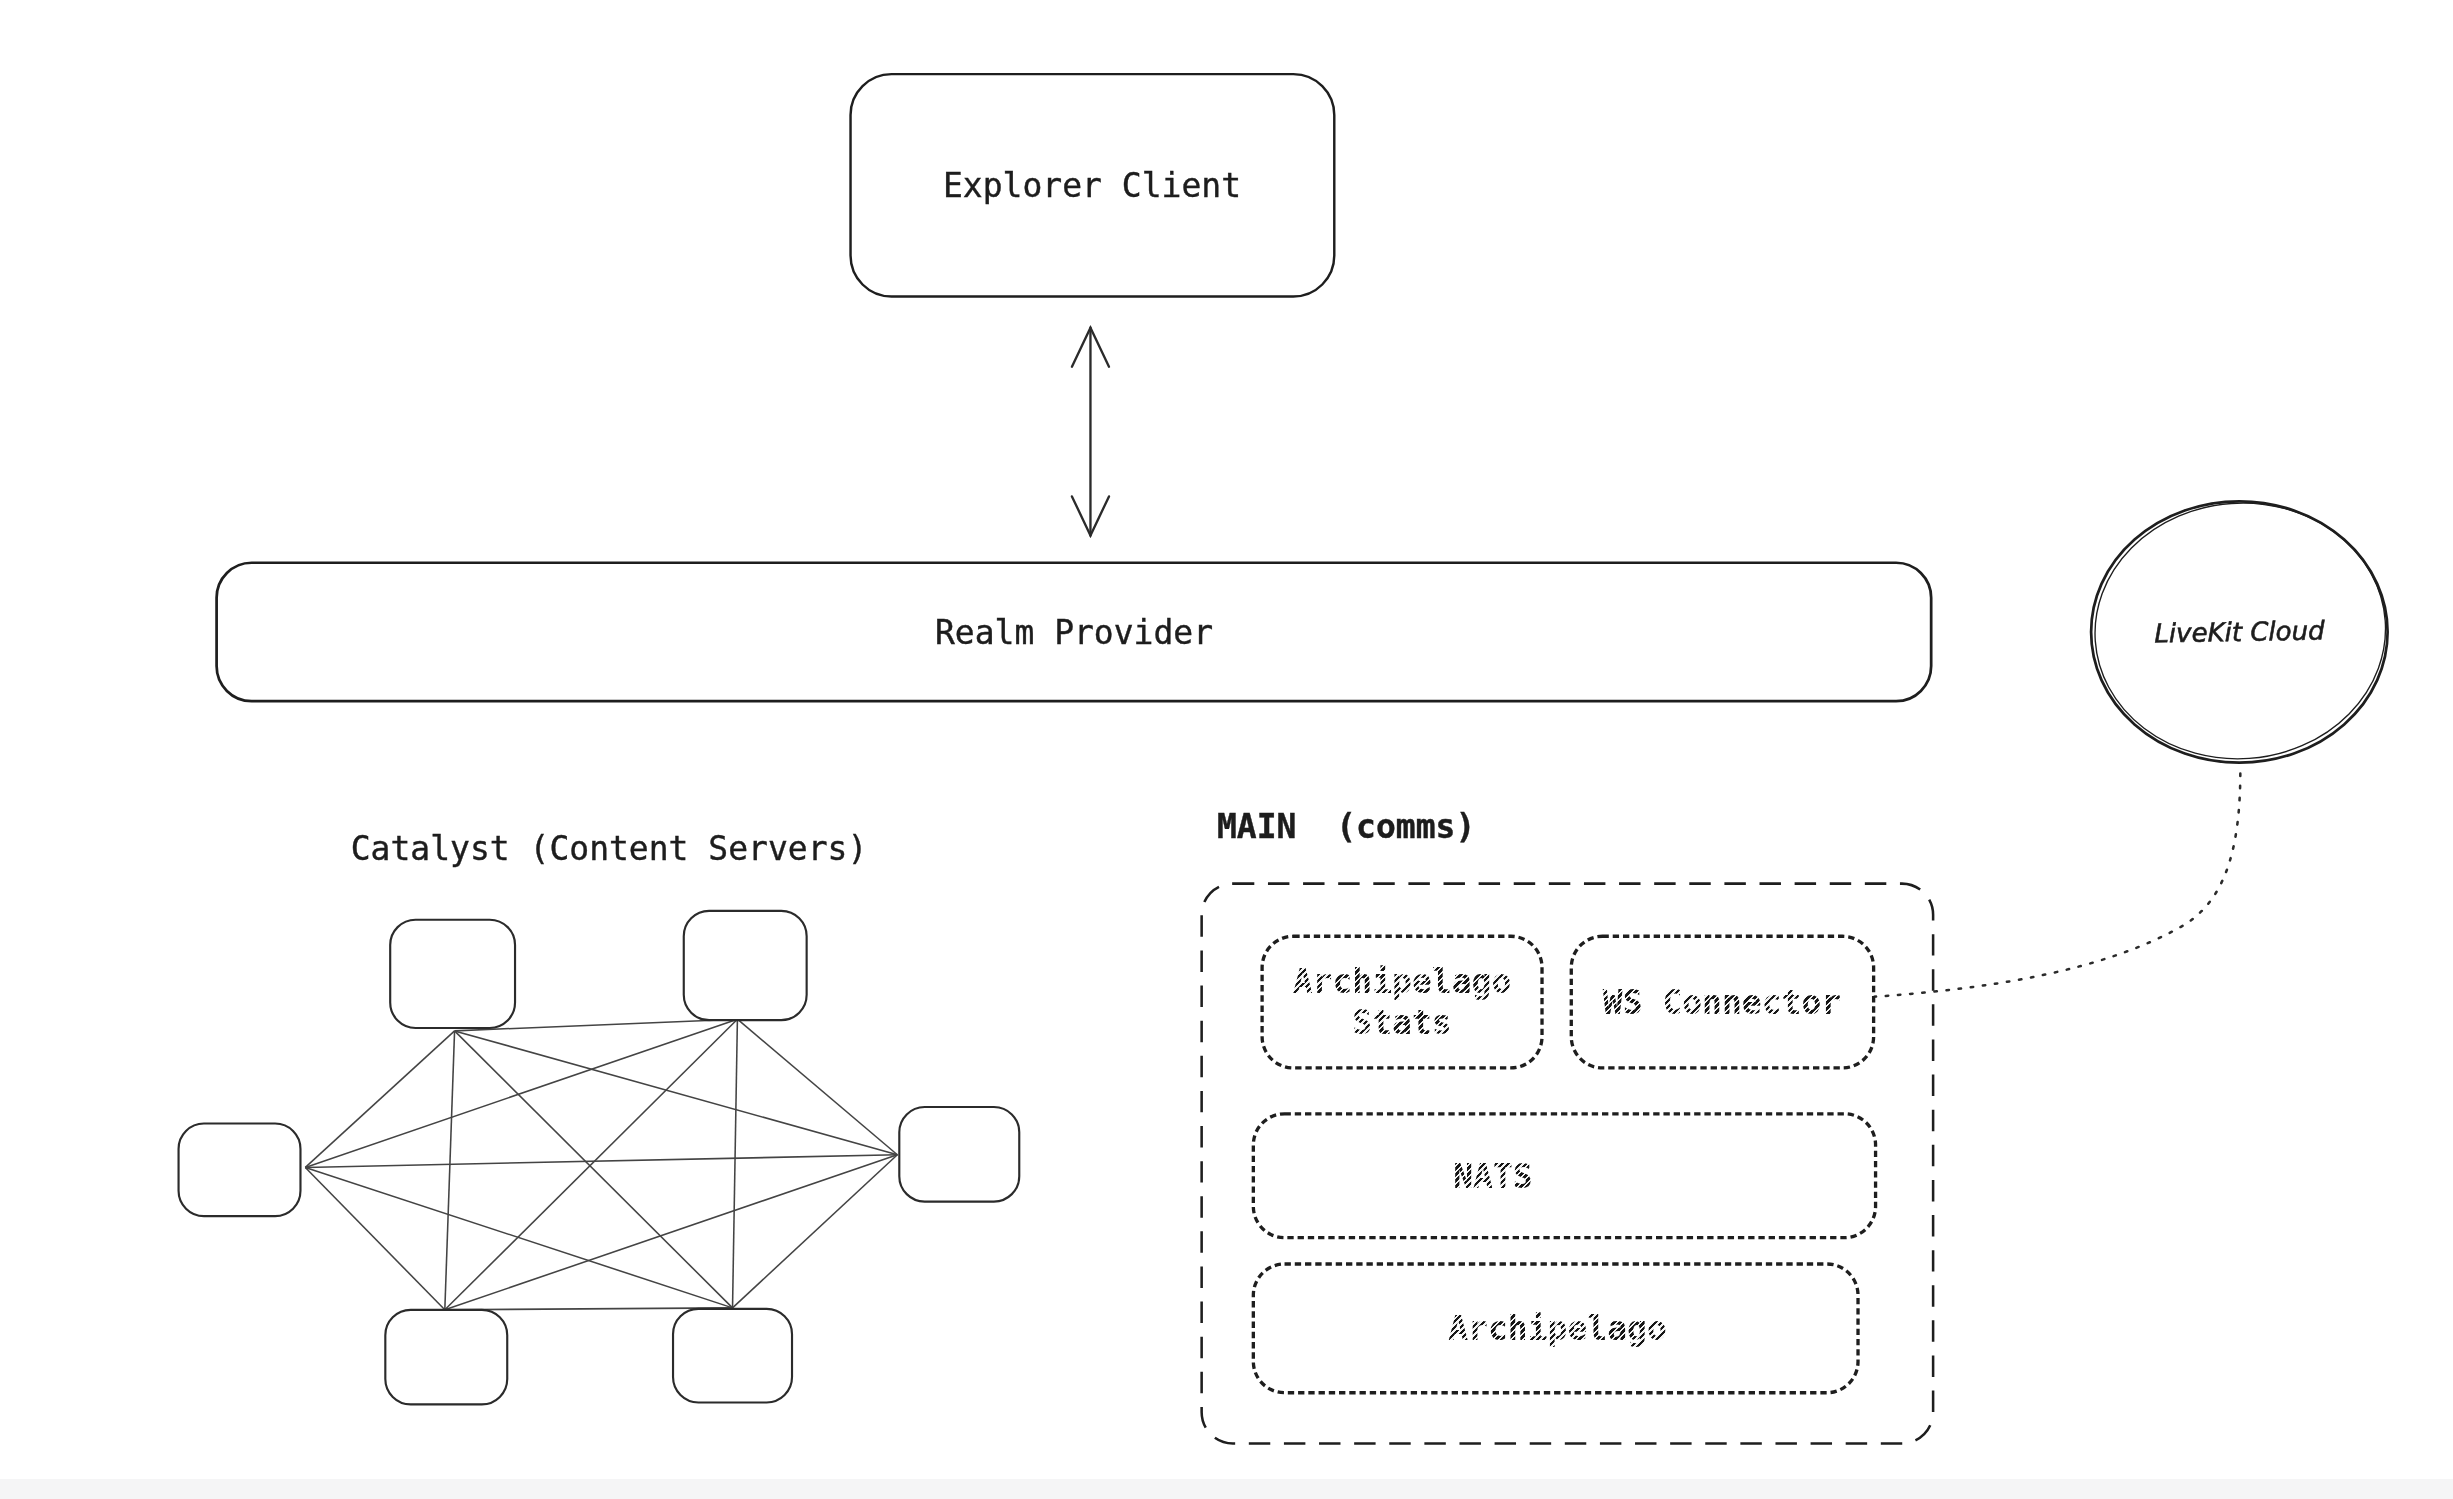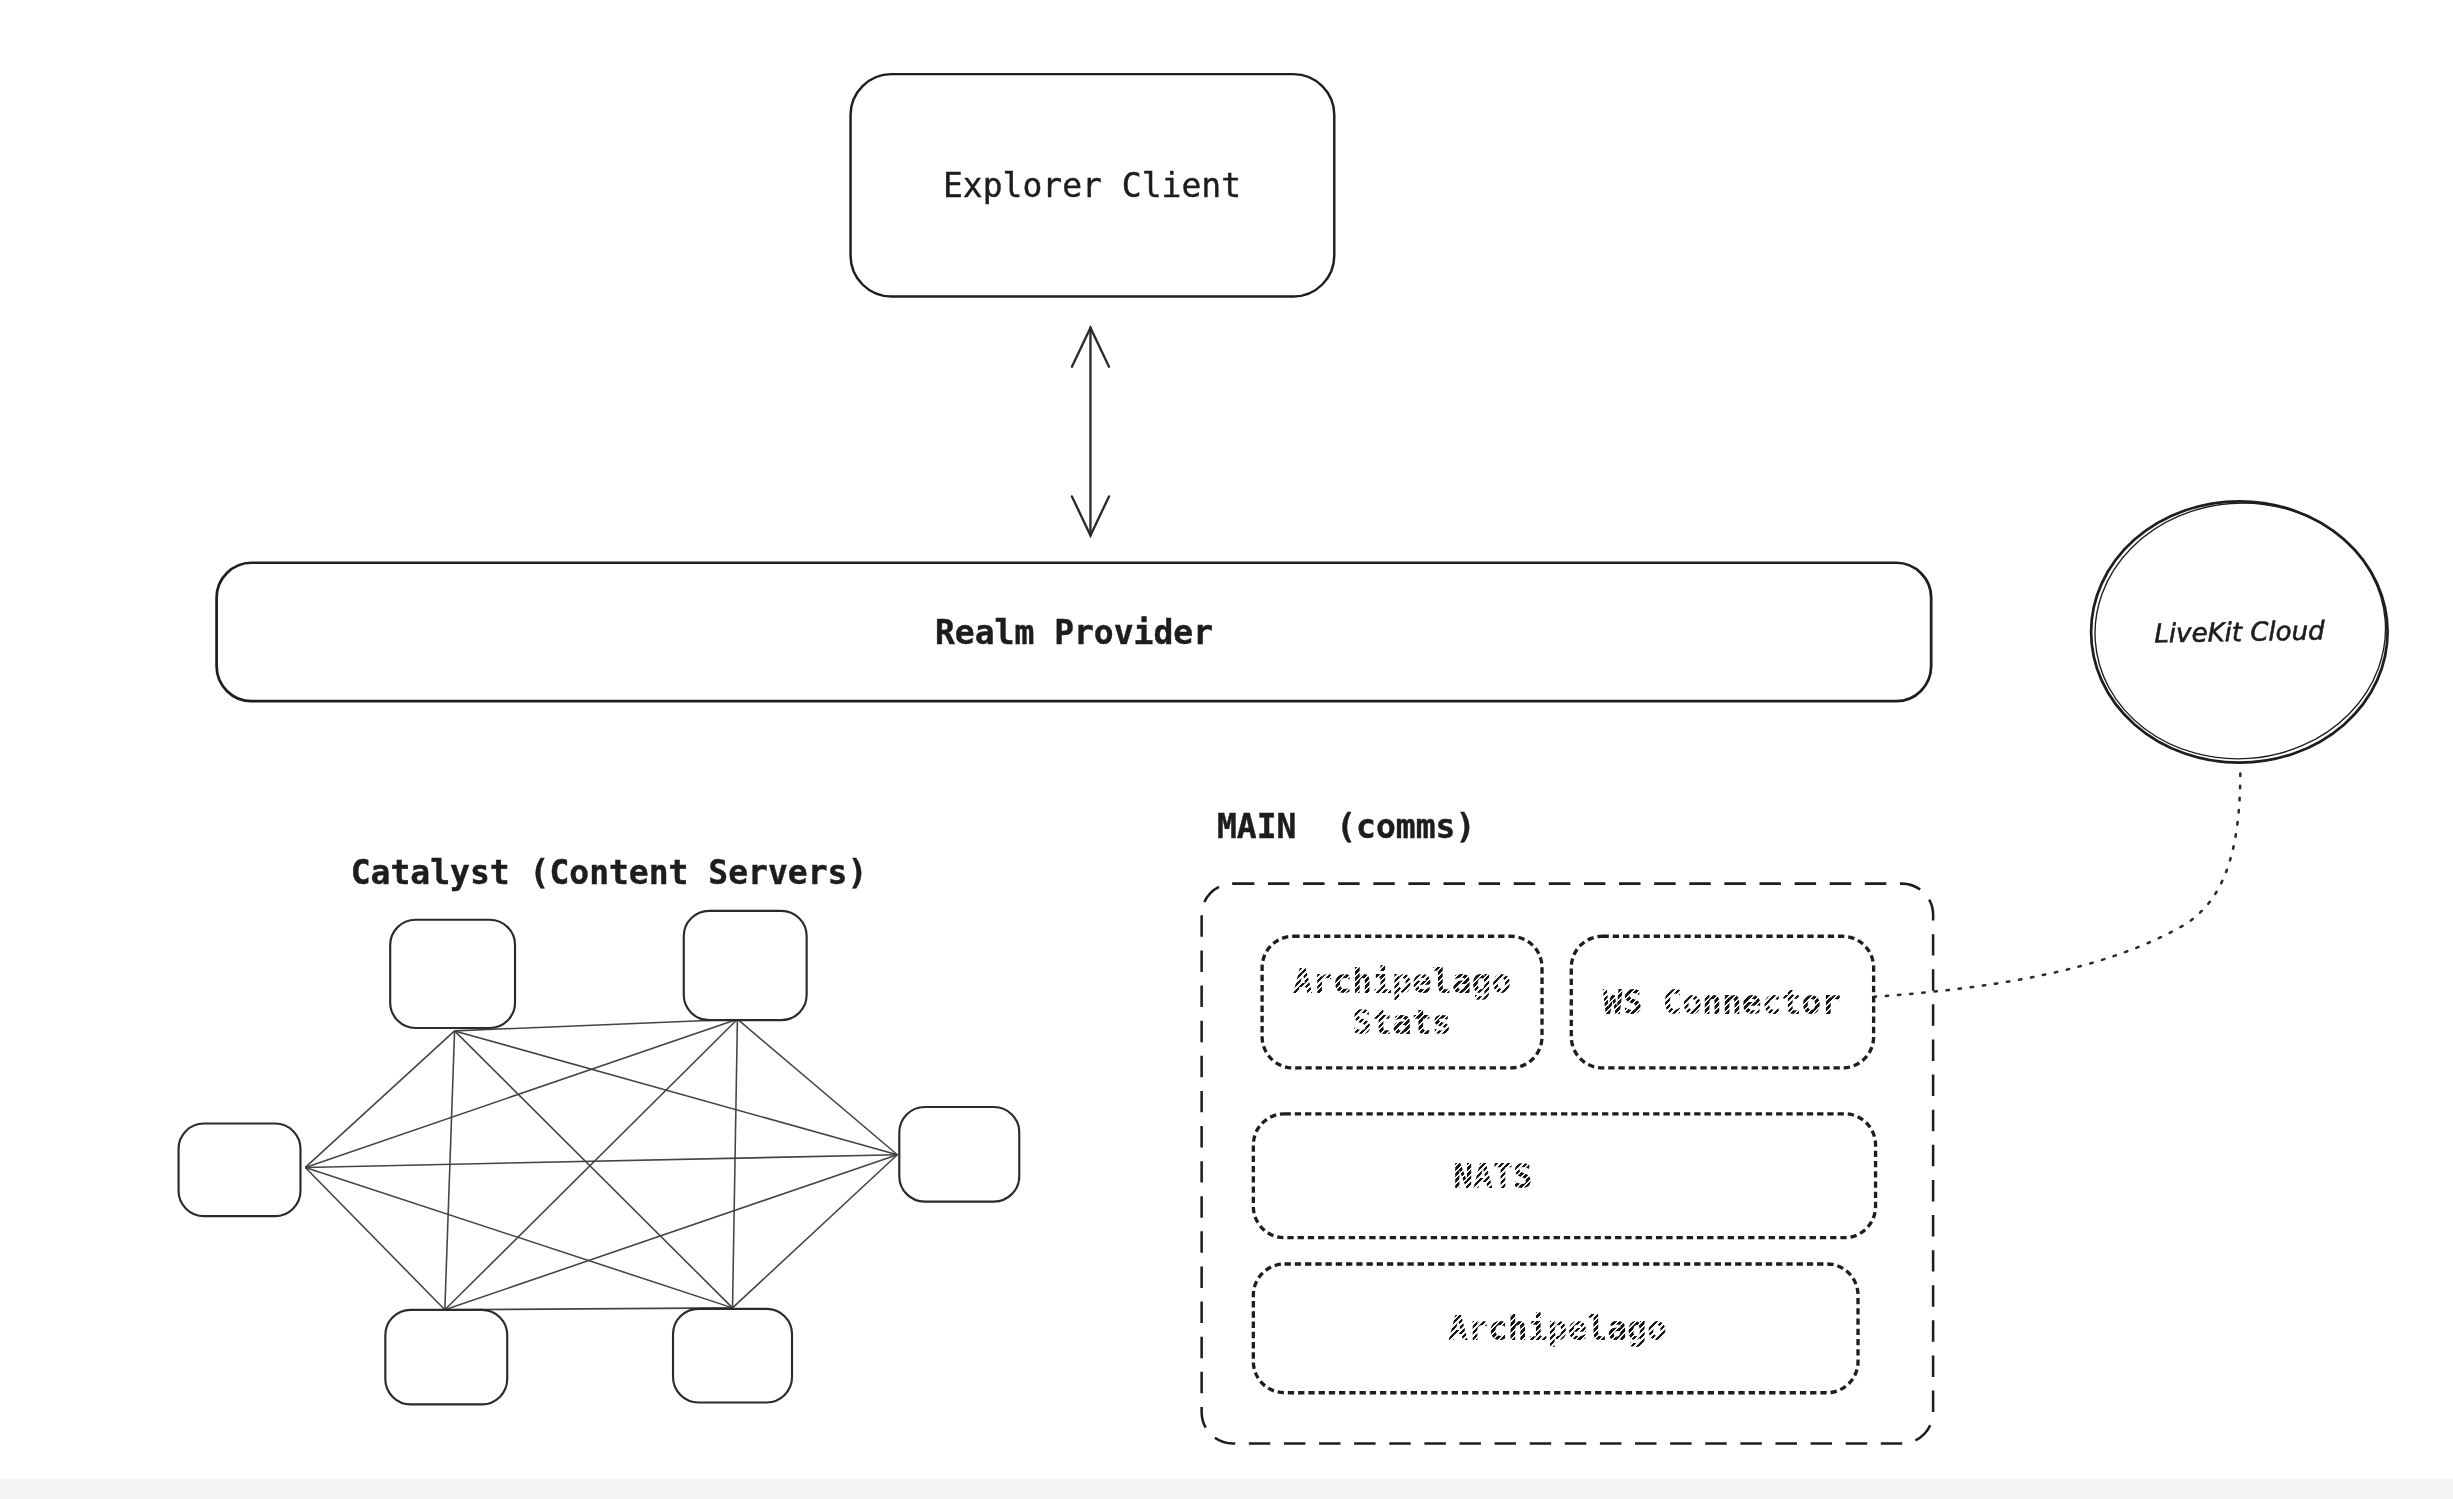--- a/index.html
+++ b/index.html
@@ -34,25 +34,24 @@
     align-items: center;
     justify-content: center;
     text-align: center;
     font-size: 33px;
     letter-spacing: 0px;
     color: #1d1d1d;
     -webkit-text-stroke: 0.4px #1d1d1d;
     white-space: pre-line;
   }
   .lbl-explorer { left: 850px; top: 74px;  width: 484px;  height: 222px; }
-  .lbl-realm    { left: 217px; top: 563px; width: 1714px; height: 138px; font-weight: bold; }
+  .lbl-realm    { left: 217px; top: 563px; width: 1714px; height: 138px; }
   .lbl-catalyst {
     left: 219px; top: 825px; width: 780px; height: 47px;
-    font-weight: bold;
-    margin-top: 24px;
+    font-weight: normal;
   }
   .lbl-main {
     left: 1217px; top: 804px; height: 45px;
     font-weight: bold;
     white-space: pre;
     justify-content: flex-start;
     text-align: right;
   }
   .lbl-livekit {
     left: 2093px; top: 601px; width: 293px; height: 62px;

